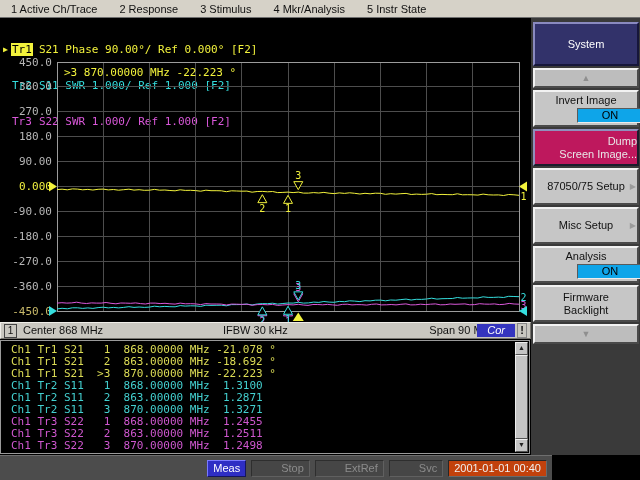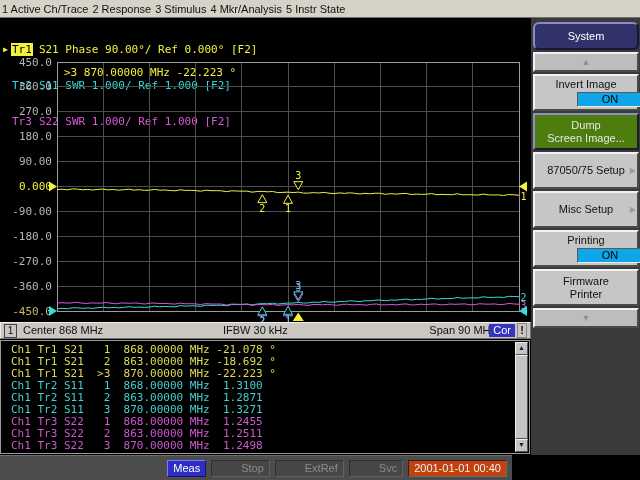--- a/index.html
+++ b/index.html
@@ -1,42 +1,42 @@
 <!DOCTYPE html>
 <html><head>
 <meta charset="utf-8">
 <style>
   html,body{margin:0;padding:0;}
   body{width:640px;height:480px;position:relative;background:#000;overflow:hidden;
        font-family:"Liberation Sans",sans-serif;-webkit-font-smoothing:none;}
   
   .menubar{position:absolute;top:0;left:0;width:640px;height:17px;background:#d6d2c8;
            border-bottom:1px solid #6f6f6f;display:flex;align-items:center;font-size:11px;color:#111;}
-  .menubar span{padding:0 2px;cursor:default;white-space:nowrap;}
+  .menubar span{padding:0 11px;cursor:default;white-space:nowrap;}
   
   .screen{position:absolute;top:18px;left:0;width:475px;height:437px;background:#000;}
   .trace-lines{position:absolute;top:2px;left:3px;font:11px "DejaVu Sans Mono",monospace;line-height:12px;white-space:pre;}
   .tl{height:12px;}
   .cur{display:inline-block;width:8px;font-size:8px;color:#f2f23c;vertical-align:1px;}
   .tn{padding:0 1px;}
   .tl1{color:#f2f23c;} .tl2{color:#35dede;} .tl3{color:#da58da;}
   .tn.active{background:#f2f23c;color:#000;}
   .tt{margin-left:6px;}
   #plot{position:absolute;top:37px;left:0;}
   
   .stim-bar{position:absolute;top:304px;left:0;width:531px;height:17px;background:#c9c7c0;
             border:1px solid;border-color:#efede8 #76746f #76746f #efede8;box-sizing:border-box;
             font-size:11px;color:#111;}
   .ch-box{position:absolute;left:3px;top:1px;width:11px;height:12px;border:1px solid #444;
           font-size:10px;text-align:center;line-height:12px;}
   .stim-center{position:absolute;left:22px;top:1px;}
   .stim-ifbw{position:absolute;left:222px;top:1px;}
   .stim-span{position:absolute;right:34px;top:1px;margin-left:40px;}
   .cor-badge{position:absolute;right:15px;top:1px;height:13px;line-height:13px;background:#3434be;
-             color:#fff;padding:0 4px;}
+             color:#fff;padding:0 10px;font-style:italic;}
   .stim-warn{position:absolute;right:3px;top:0px;width:8px;height:13px;border:1px solid #888;
              text-align:center;line-height:13px;font-weight:bold;}
   
   .mtable{position:absolute;top:322px;left:0;width:530px;height:114px;background:#000;
           border:1px solid #9a9a9a;box-sizing:border-box;}
   #mt-rows{position:absolute;top:3px;left:10px;font:11px "DejaVu Sans Mono",monospace;
            line-height:12px;white-space:pre;}
   .mt-scroll{position:absolute;right:1px;top:1px;width:13px;height:110px;background:#9e9e9e;}
   .sb-btn{position:absolute;left:0;width:13px;height:13px;background:#c4c4c4;box-sizing:border-box;
           border:1px solid;border-color:#efefef #555 #555 #efefef;font-size:7px;line-height:10px;
@@ -44,29 +44,29 @@
   .sb-up{top:0;} .sb-down{bottom:0;}
   .sb-thumb{position:absolute;left:0;top:13px;width:13px;height:84px;background:#c4c4c4;box-sizing:border-box;
           border:1px solid;border-color:#efefef #555 #555 #efefef;}
   
   .sidebar{position:absolute;top:18px;left:531px;width:109px;height:437px;background:#3a3a3a;
            padding-top:4px;box-sizing:border-box;}
   .sk{width:106px;margin:0 0 2px 2px;background:#c6c6c6;border:2px solid;
       border-color:#f2f2f2 #4a4a4a #4a4a4a #f2f2f2;box-sizing:border-box;height:37px;
       font-size:11px;color:#111;display:flex;flex-direction:column;justify-content:center;
       align-items:center;text-align:center;position:relative;line-height:13px;cursor:default;}
-  .sk.title{height:28px;background:#32326a;color:#fff;border-color:#8a8ac0 #16163a #16163a #8a8ac0;border-radius:6px;}
-  .sk.pressed{background:#4d7c0f;color:#e8e8e8;border-color:#9090bc #1c1c2c #1c1c2c #9090bc;}
+  .sk.title{height:44px;background:#32326a;color:#fff;border-color:#8a8ac0 #16163a #16163a #8a8ac0;}
+  .sk.pressed{background:#be185d;color:#e8e8e8;border-color:#9090bc #1c1c2c #1c1c2c #9090bc;align-items:flex-end;}
   .sk.scroll{height:20px;background:#bdbdbd;}
   .scroll-glyph{color:#8f8f8f;font-size:9px;line-height:9px;}
   .sk .state{width:64px;background:#0ea5e9;color:#000;margin-top:1px;border:1px solid;
              border-color:#5a5a5a #ececec #ececec #5a5a5a;line-height:13px;margin-left:48px;}
   .sk .arrow{position:absolute;right:1px;top:50%;margin-top:-4px;color:#9b9b9b;font-size:8px;line-height:8px;}
   
-  .statusbar{position:absolute;top:455px;left:0;width:512px;height:25px;background:#4c4c4c;
+  .statusbar{position:absolute;top:455px;left:0;width:552px;height:25px;background:#4c4c4c;
              border-top:1px solid #6e6e6e;box-sizing:border-box;display:flex;justify-content:flex-end;
              align-items:center;gap:5px;padding-right:5px;font-size:11px;}
   .badge{height:15px;line-height:15px;padding:0 5px;box-sizing:content-box;}
   .badge.active{background:#2e2ec4;color:#fff;border:1px solid;border-color:#7a7aff #15155e #15155e #7a7aff;}
   .badge.dim{background:#464646;color:#8b8b8b;border:1px solid;border-color:#2e2e2e #606060 #606060 #2e2e2e;padding-left:29px;}
   .badge.clock{background:#c2410c;color:#f0f0f0;border:1px solid;border-color:#262626 #6a6a6a #6a6a6a #262626;}
 </style>
 </head>
 <body>
 
@@ -184,26 +184,26 @@
     </div>
     <div class="sk submenu">
       <div>87050/75 Setup</div>
       <span class="arrow">▶</span>
     </div>
     <div class="sk submenu">
       <div>Misc Setup</div>
       <span class="arrow">▶</span>
     </div>
     <div class="sk toggle">
-      <div>Printing</div>
+      <div>Analysis</div>
       <div class="state">ON</div>
     </div>
     <div class="sk ">
       <div>Firmware</div>
-      <div>Printer</div>
+      <div>Backlight</div>
     </div>
     <div class="sk scroll">
       <span class="scroll-glyph">▼</span>
     </div>
   </div>
 
 <div class="statusbar">
   <span class="badge active">Meas</span>
   <span class="badge dim">Stop</span>
   <span class="badge dim">ExtRef</span>

